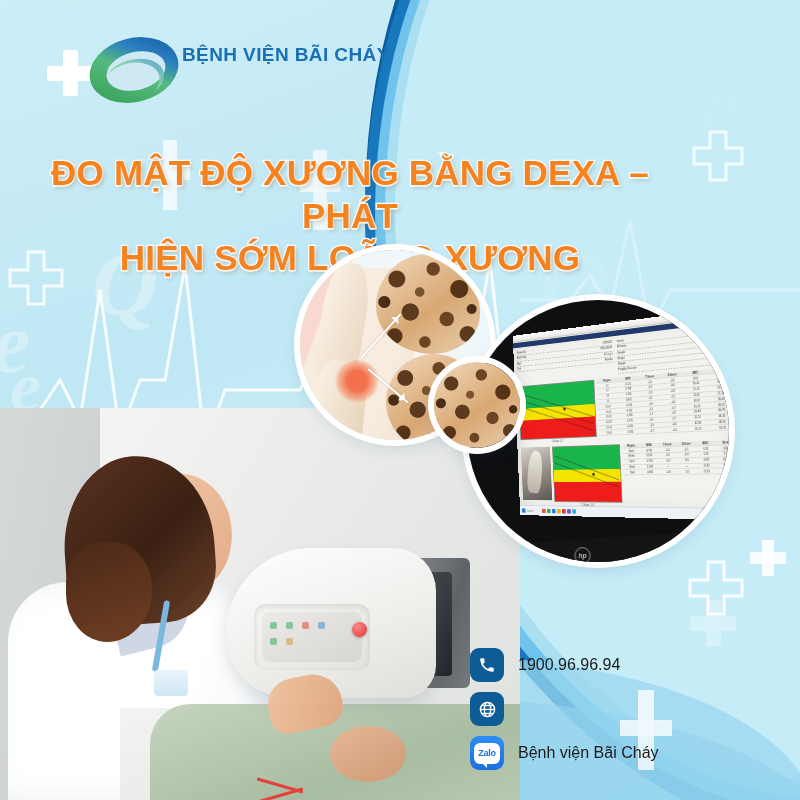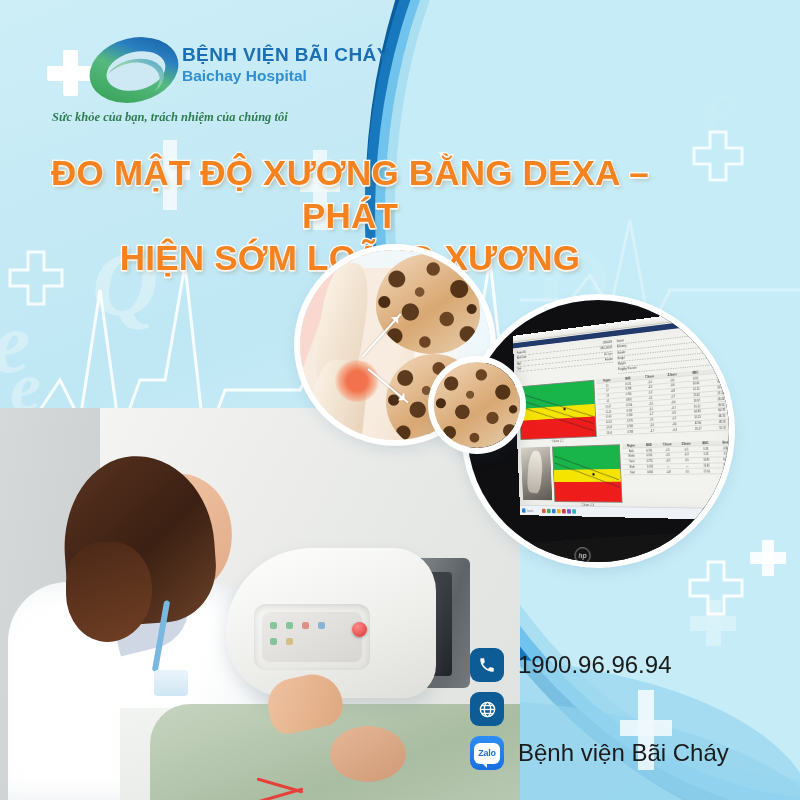--- a/index.html
+++ b/index.html
@@ -201,21 +201,21 @@
   .contacts{position:absolute;left:470px;top:648px;z-index:9;}
   .crow{display:flex;align-items:center;gap:14px;margin-bottom:10px;}
   .cicon{width:34px;height:34px;border-radius:9px;background:#0d5c96;color:#fff;
     display:flex;align-items:center;justify-content:center;flex:0 0 34px;}
   .cicon.zalo{background:linear-gradient(#2e8df5,#1a6fe0);border-radius:9px;position:relative;}
   .zbub{width:26px;height:21px;background:#fff;border-radius:6px;position:relative;
     display:flex;align-items:center;justify-content:center;}
   .zbub:after{content:"";position:absolute;left:3px;bottom:-4px;border:5px solid transparent;
     border-top-color:#fff;border-right-color:#fff;}
   .ztxt{font-size:9px;font-weight:700;color:#1a6fe0;letter-spacing:-.2px;}
-  .ctext{font-size:24px;color:#1b1b1b;font-family:"Liberation Sans",sans-serif;white-space:nowrap;}
+  .ctext{font-size:16px;color:#1b1b1b;font-family:"Liberation Sans",sans-serif;white-space:nowrap;}
 </style>
 </head>
 <body>
 
 <div id="poster">
 
   <div class="bg-layer">
     <div class="arc arc-dark"></div>
     <div class="arc arc-mid"></div>
     <div class="arc arc-lite"></div>
@@ -288,23 +288,21 @@
             <stop offset="55%" stop-color="#8fd3ad"></stop>
           <stop offset="100%" stop-color="#4a9ed3"></stop>
         </linearGradient>
       </defs>
       <ellipse cx="48" cy="40" rx="45" ry="32" fill="url(#rg)" transform="rotate(-14 48 40)"></ellipse>
       <ellipse cx="50" cy="41" rx="30" ry="19" fill="#cfe9f4" transform="rotate(-14 50 41)"></ellipse>
       <path d="M22 44 a28 19 -14 1 1 46 18 a30 20 -14 1 0 -46 -18 z" fill="url(#rg2)" opacity=".95"></path>
     </svg>
     <div class="logo-text">
       <div class="logo-name">BỆNH VIỆN BÃI CHÁY</div>
-      <div class="logo-sub">Baichay Hospital</div>
-    </div>
-    <div class="logo-tag">Sức khỏe của bạn, trách nhiệm của chúng tôi</div>
+    </div>
   </div>
 
   <div class="title">
     <span>ĐO MẬT ĐỘ XƯƠNG BẰNG DEXA – PHÁT</span>
     <span class="l2">HIỆN SỚM LOÃNG XƯƠNG</span>
   </div>
 
   <div class="photo">
     <div class="ph-wallL"></div>
     <div class="ph-wallR"></div>

